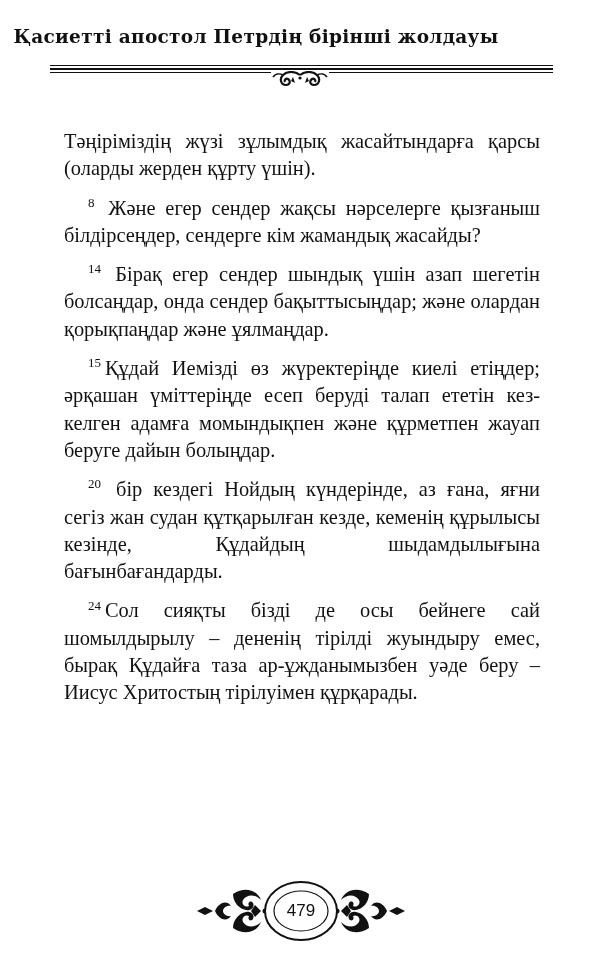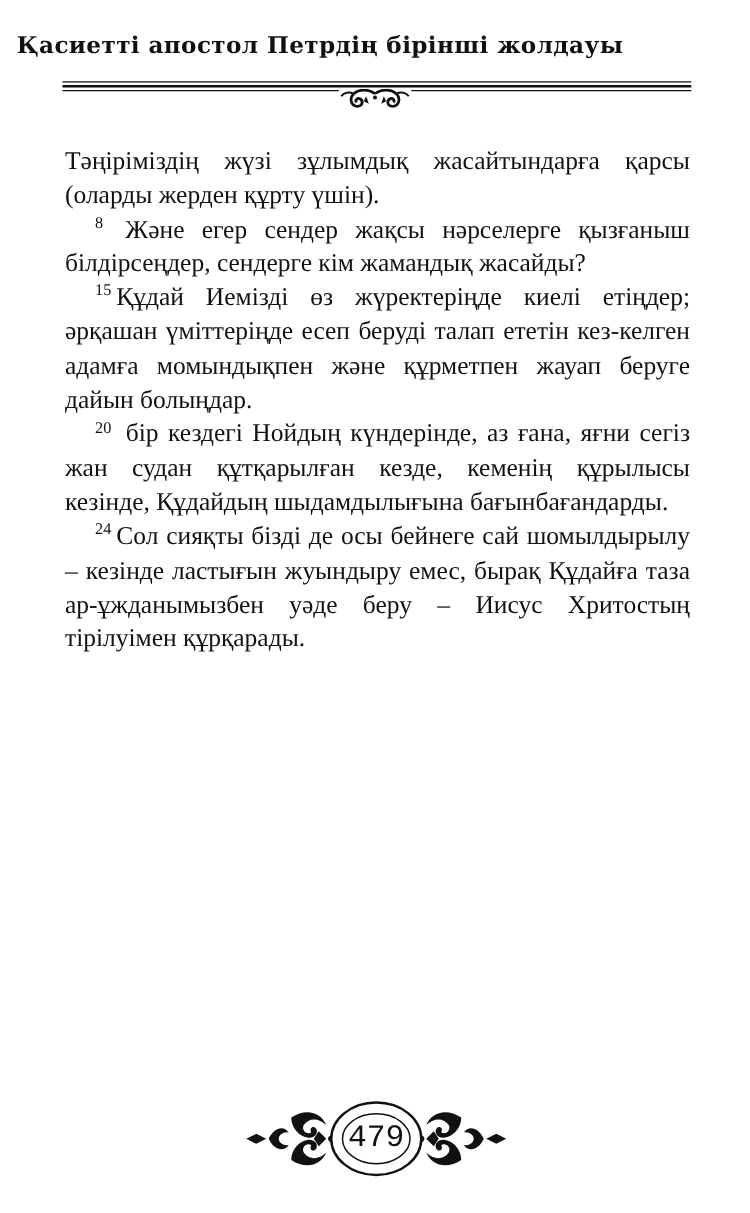--- a/index.html
+++ b/index.html
@@ -13,28 +13,28 @@
   .rule { position: absolute; left: 0; width: 100%; background: #111; }
   .rule.r1 { top: 0; height: 1px; }
   .rule.r2 { top: 3px; height: 2px; }
   .rule.r3 { top: 7px; height: 1px; }
   .head-ornament { position: absolute; left: 271px; top: 71px; width: 58px; height: 18px; background: #fff; }
   .body-text {
     position: absolute; left: 52px; top: 116px; width: 500px;
     font-family: "Liberation Serif", serif; font-size: 20.4px; line-height: 27.3px;
     text-align: justify; color: #111;
   }
-  .para { margin: 0; text-indent: 24px; text-align: justify; }
+  .para { margin: 12px; text-indent: 24px; text-align: justify; }
   .para.cont { text-indent: 0; }
   .vnum { font-size: 13px; vertical-align: super; line-height: 0; margin-right: 4px; }
   .folio { position: absolute; left: 195px; top: 872px; width: 212px; height: 78px; }
   .folio svg { position: absolute; left: 0; top: 0; }
   .page-num {
     position: absolute; left: 70px; top: 24px; width: 72px; text-align: center;
-    font-family: Liberation Mono, monospace; font-size: 25px; line-height: 30px; color: #111;
+    font-family: Liberation Sans, sans-serif; font-size: 17px; line-height: 30px; color: #111;
   }
 </style>
 </head>
 <body>
 
 <div>
 
   <div class="running-head">Қасиетті апостол Петрдің бірінші жолдауы</div>
 
   <div class="rules">
@@ -52,23 +52,24 @@
       <path d="M22 6 L24 12 L20 10 Z" fill="#111"></path>
       <path d="M36 6 L34 12 L38 10 Z" fill="#111"></path>
       <circle cx="29" cy="7" r="1.6" fill="#111"></circle>
     </svg>
   </div>
 
   <div class="body-text">
     <p class="para cont">Тәңіріміздің жүзі зұлымдық жасайтындарға қарсы (оларды жерден құрту үшін).</p>
 
     <p class="para"><span class="vnum">8</span> <span>Және егер сендер жақсы нәрселерге қызғаныш білдірсеңдер, сендерге кім жамандық жасайды?</span></p>
+    <p class="para"><span class="vnum">14</span> <span>Бірақ егер сендер шындық үшін азап шегетін болсаңдар, онда сендер бақыттысыңдар; және олардан қорықпаңдар және ұялмаңдар.</span></p>
     <p class="para"><span class="vnum">15</span><span>Құдай Иемізді өз жүректеріңде киелі етіңдер; әрқашан үміттеріңде есеп беруді талап ететін кез-келген адамға момындықпен және құрметпен жауап беруге дайын болыңдар.</span></p>
     <p class="para"><span class="vnum">20</span> <span>бір кездегі Нойдың күндерінде, аз ғана, яғни сегіз жан судан құтқарылған кезде, кеменің құрылысы кезінде, Құдайдың шыдамдылығына бағынбағандарды.</span></p>
-    <p class="para"><span class="vnum">24</span><span>Сол сияқты бізді де осы бейнеге сай шомылдырылу – кезінде ластығын жуындыру емес, бырақ Құдайға таза ар-ұжданымызбен уәде беру – Иисус Хритостың тірілуімен құрқарады.</span></p>
+    <p class="para"><span class="vnum">24</span><span>Сол сияқты бізді де осы бейнеге сай шомылдырылу – дененің тірілді жуындыру емес, бырақ Құдайға таза ар-ұжданымызбен уәде беру – Иисус Хритостың тірілуімен құрқарады.</span></p>
   </div>
 
   <div class="folio">
     <svg width="212" height="78" viewBox="0 0 212 78">
 
       <g fill="#111">
         <path d="M2 39 L10 35 L18 39 L10 43 Z"></path>
         <path d="M20 39 C24 30 32 28 36 34 C32 33 28 36 28 39 C28 42 32 45 36 44 C32 50 24 48 20 39 Z"></path>
         <path d="M38 22 C50 14 62 18 66 28 C60 22 52 22 48 28 C46 32 50 36 54 34 C52 30 56 28 58 31 C60 35 56 39 51 38 C44 37 38 30 38 22 Z"></path>
         <path d="M38 56 C50 64 62 60 66 50 C60 56 52 56 48 50 C46 46 50 42 54 44 C52 48 56 50 58 47 C60 43 56 39 51 40 C44 41 38 48 38 56 Z"></path>

